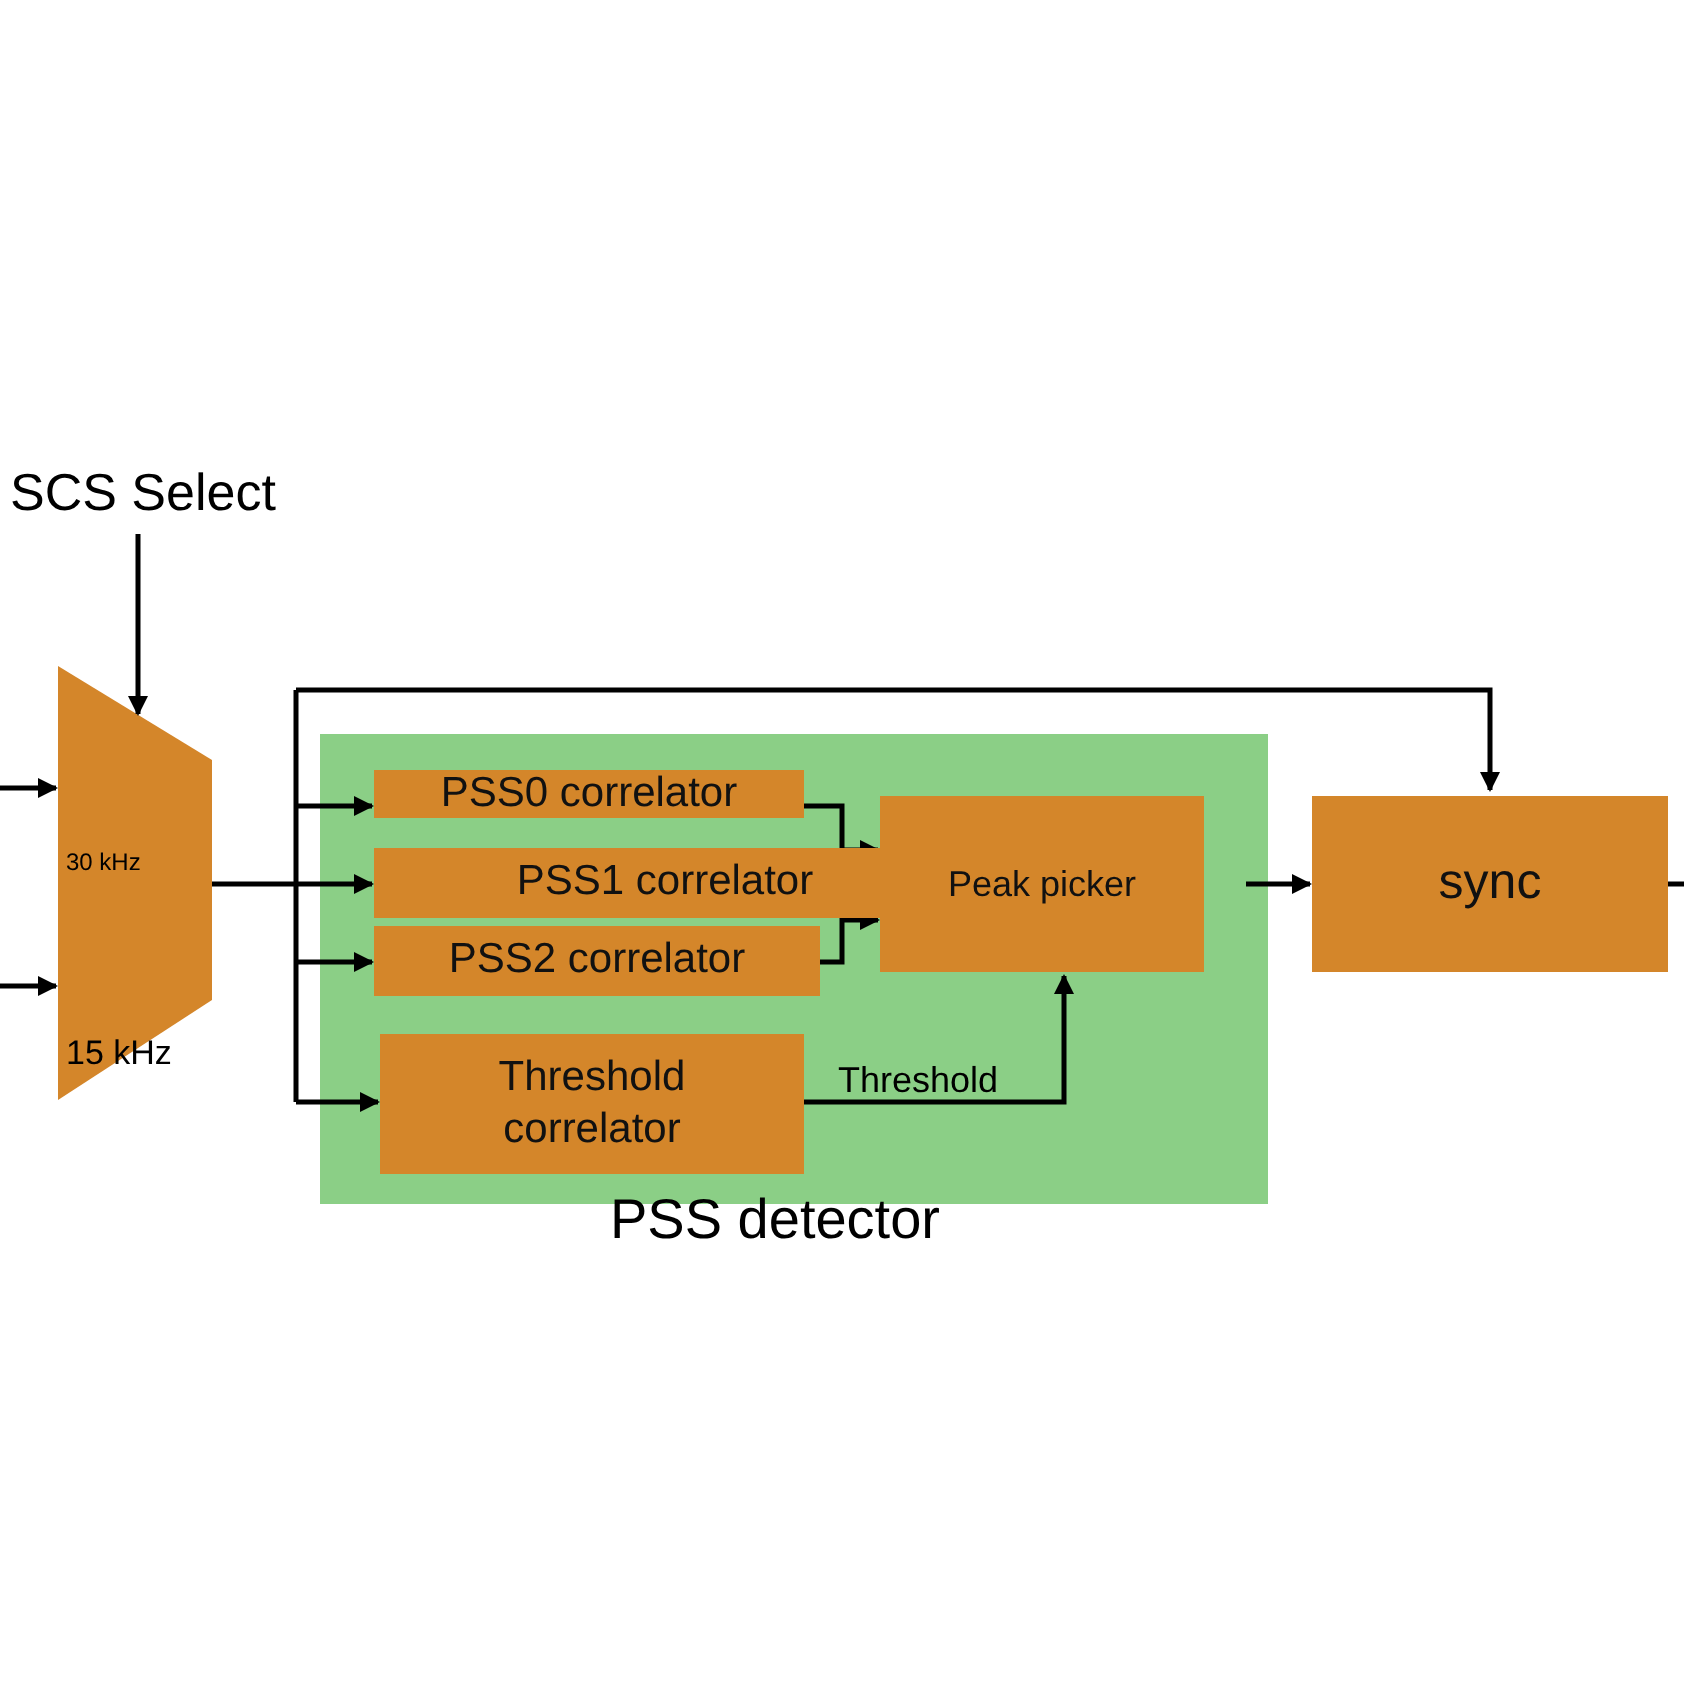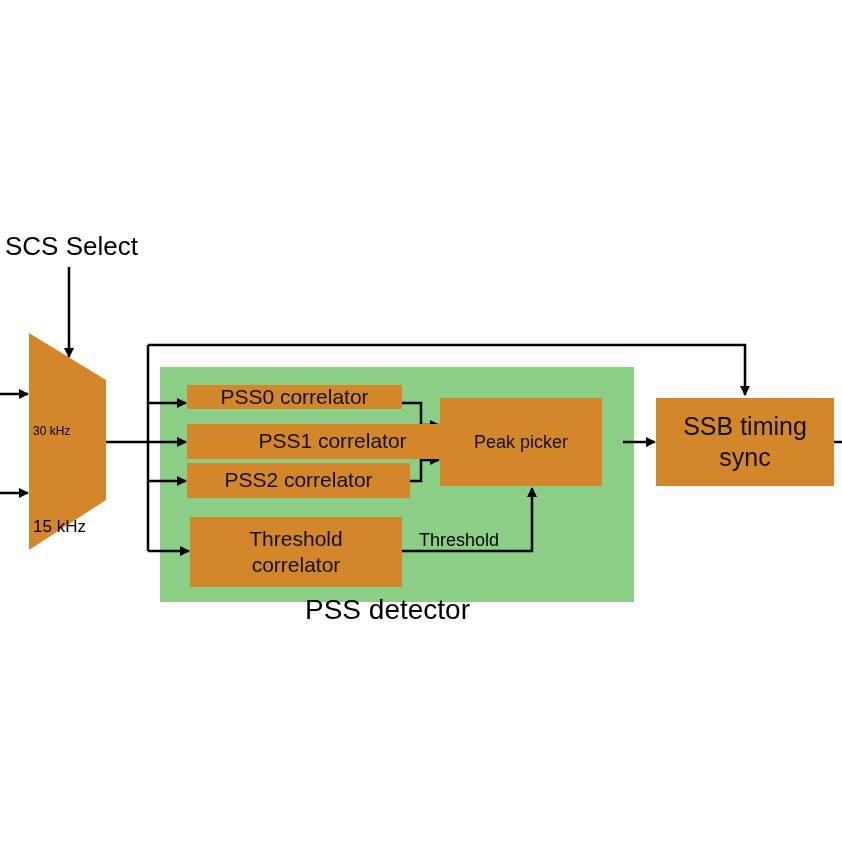--- a/index.html
+++ b/index.html
@@ -68,19 +68,18 @@
 <div class="box" style="left:190px; top:517px; width:212px; height:70px; font-size:21px; flex-direction:column;">
   <span>Threshold</span>
   <span>correlator</span>
 </div>
 
 <div class="box" style="left:440px; top:398px; width:162px; height:88px; font-size:18px;">
   <span>Peak picker</span>
 </div>
 
 <div class="box" style="left:656px; top:398px; width:178px; height:88px; font-size:25px; flex-direction:column;">
-  <span>SSB timing</span>
   <span>sync</span>
 </div>
 
 <div class="lbl" style="left:419px; top:530px; font-size:18px;">Threshold</div>
 
 <div class="lbl" style="left:305px; top:594px; font-size:28px;">PSS detector</div>
 
 </body></html>

